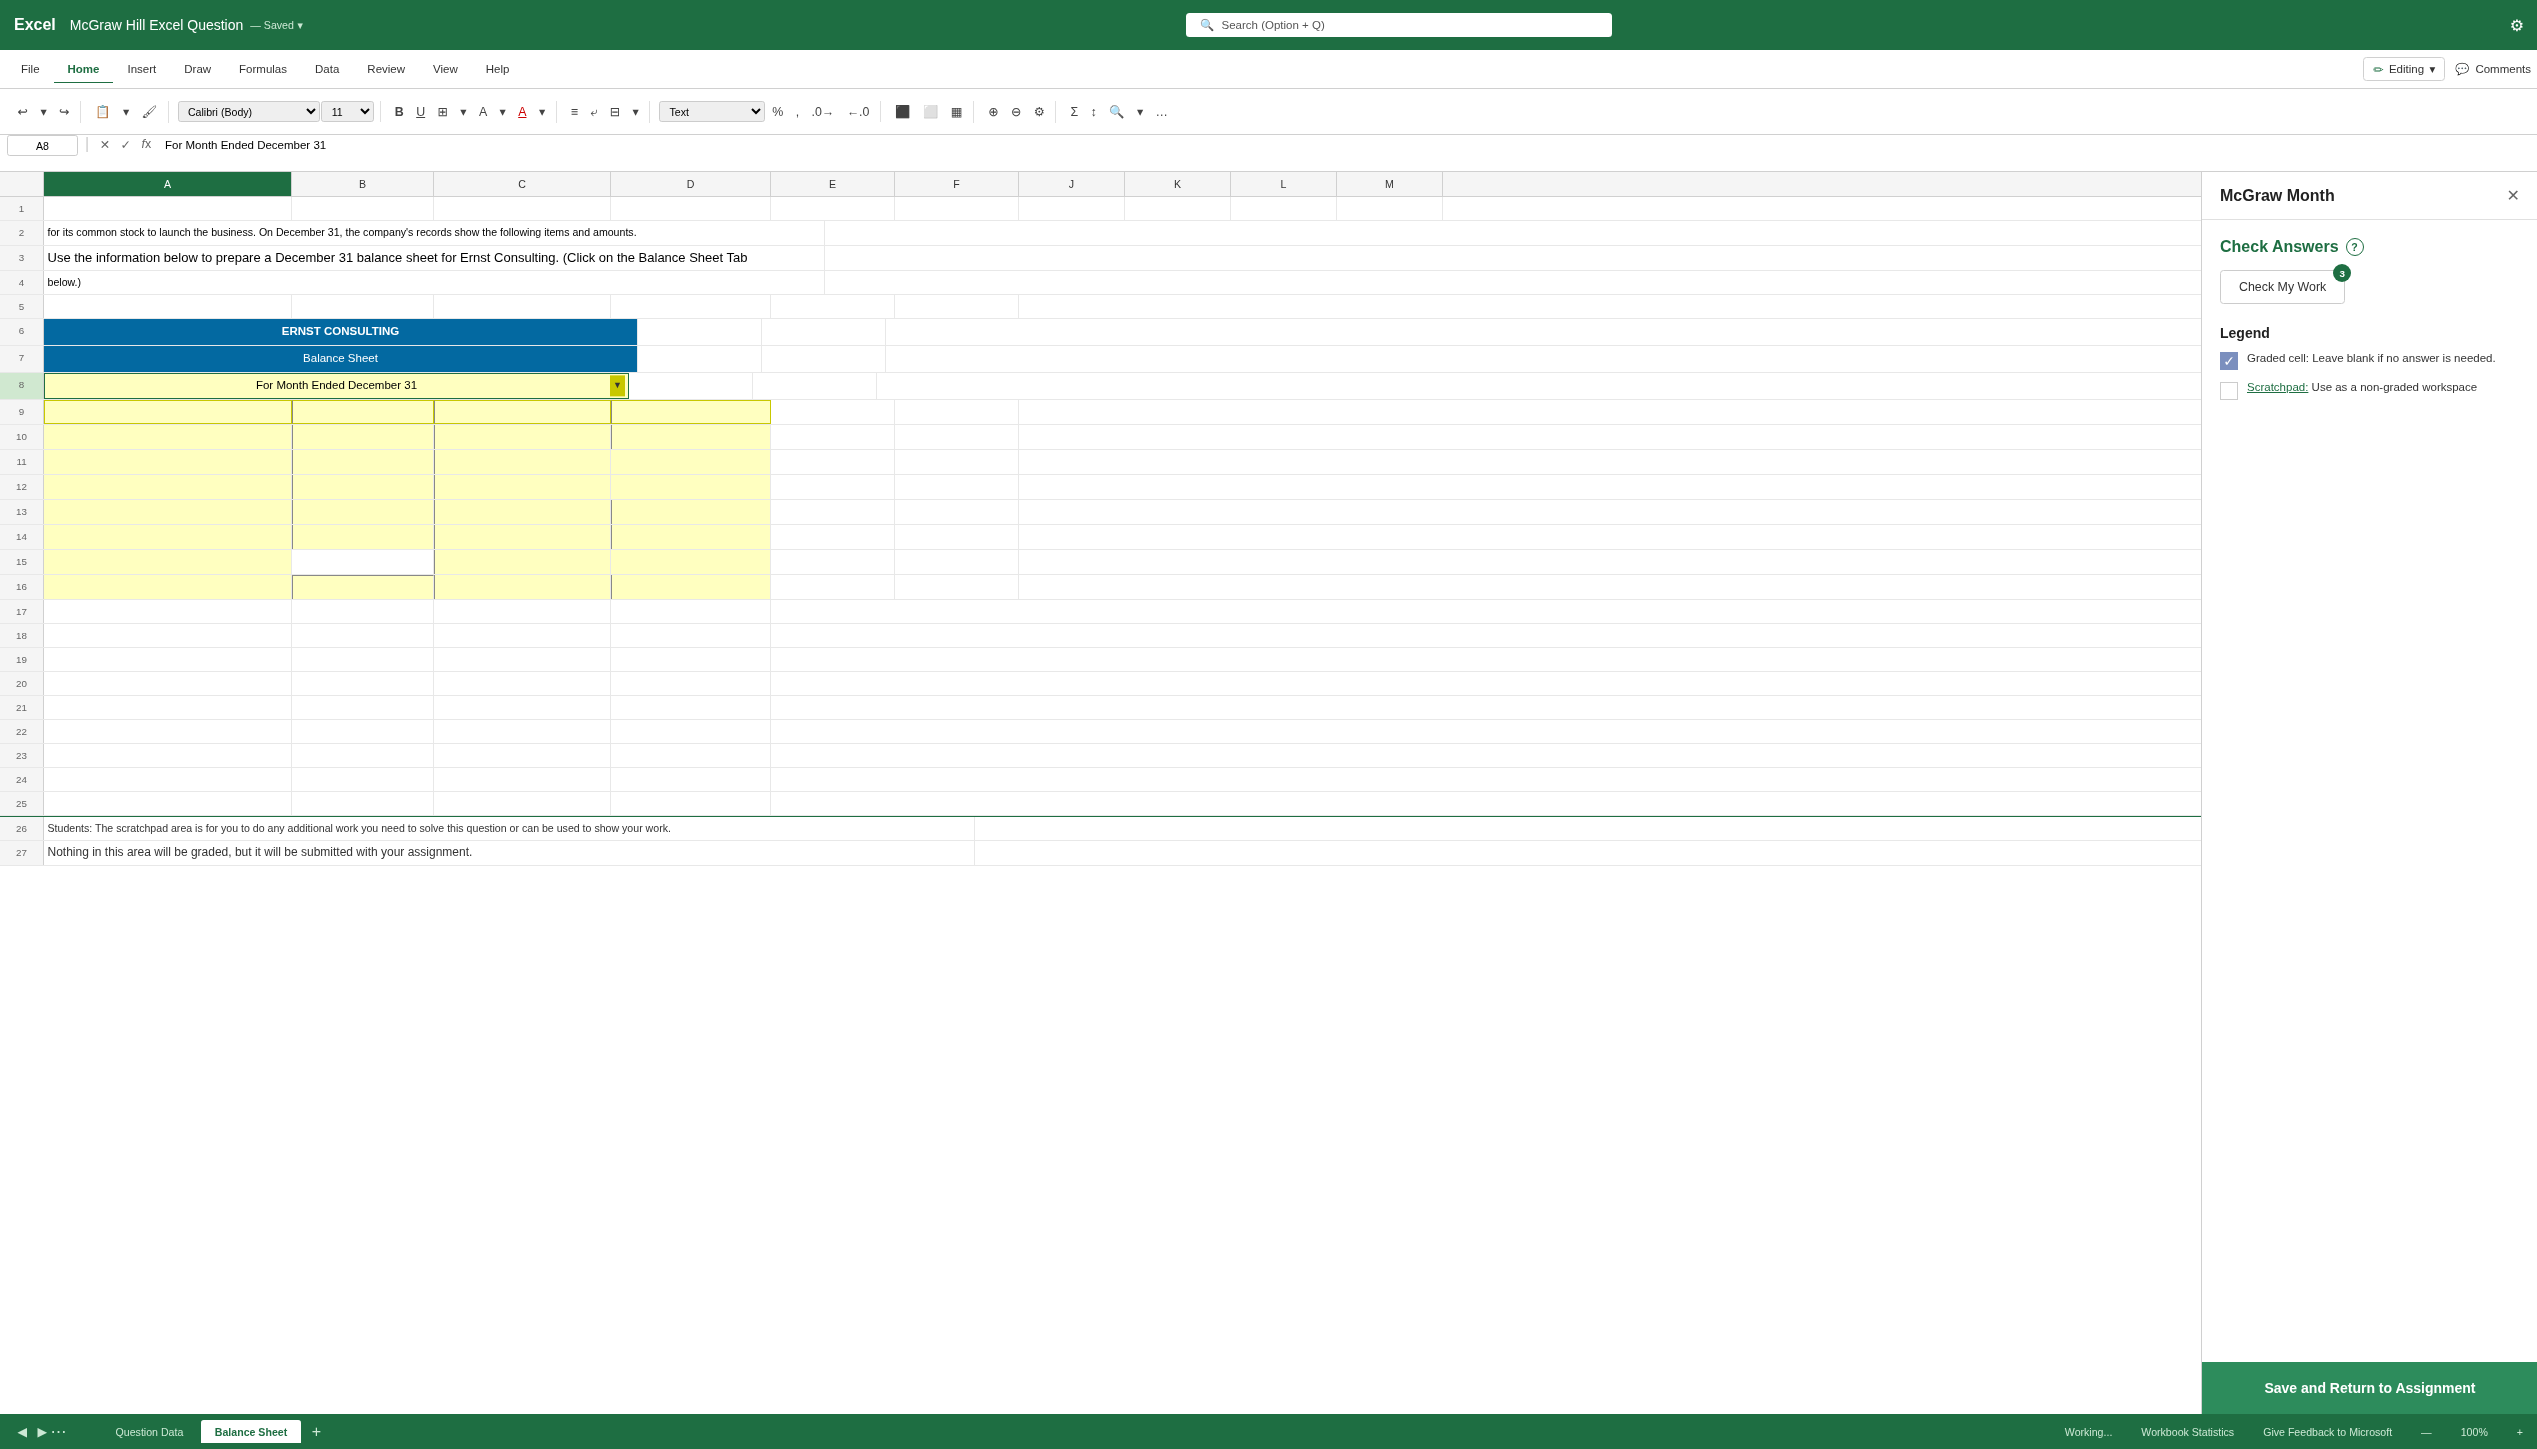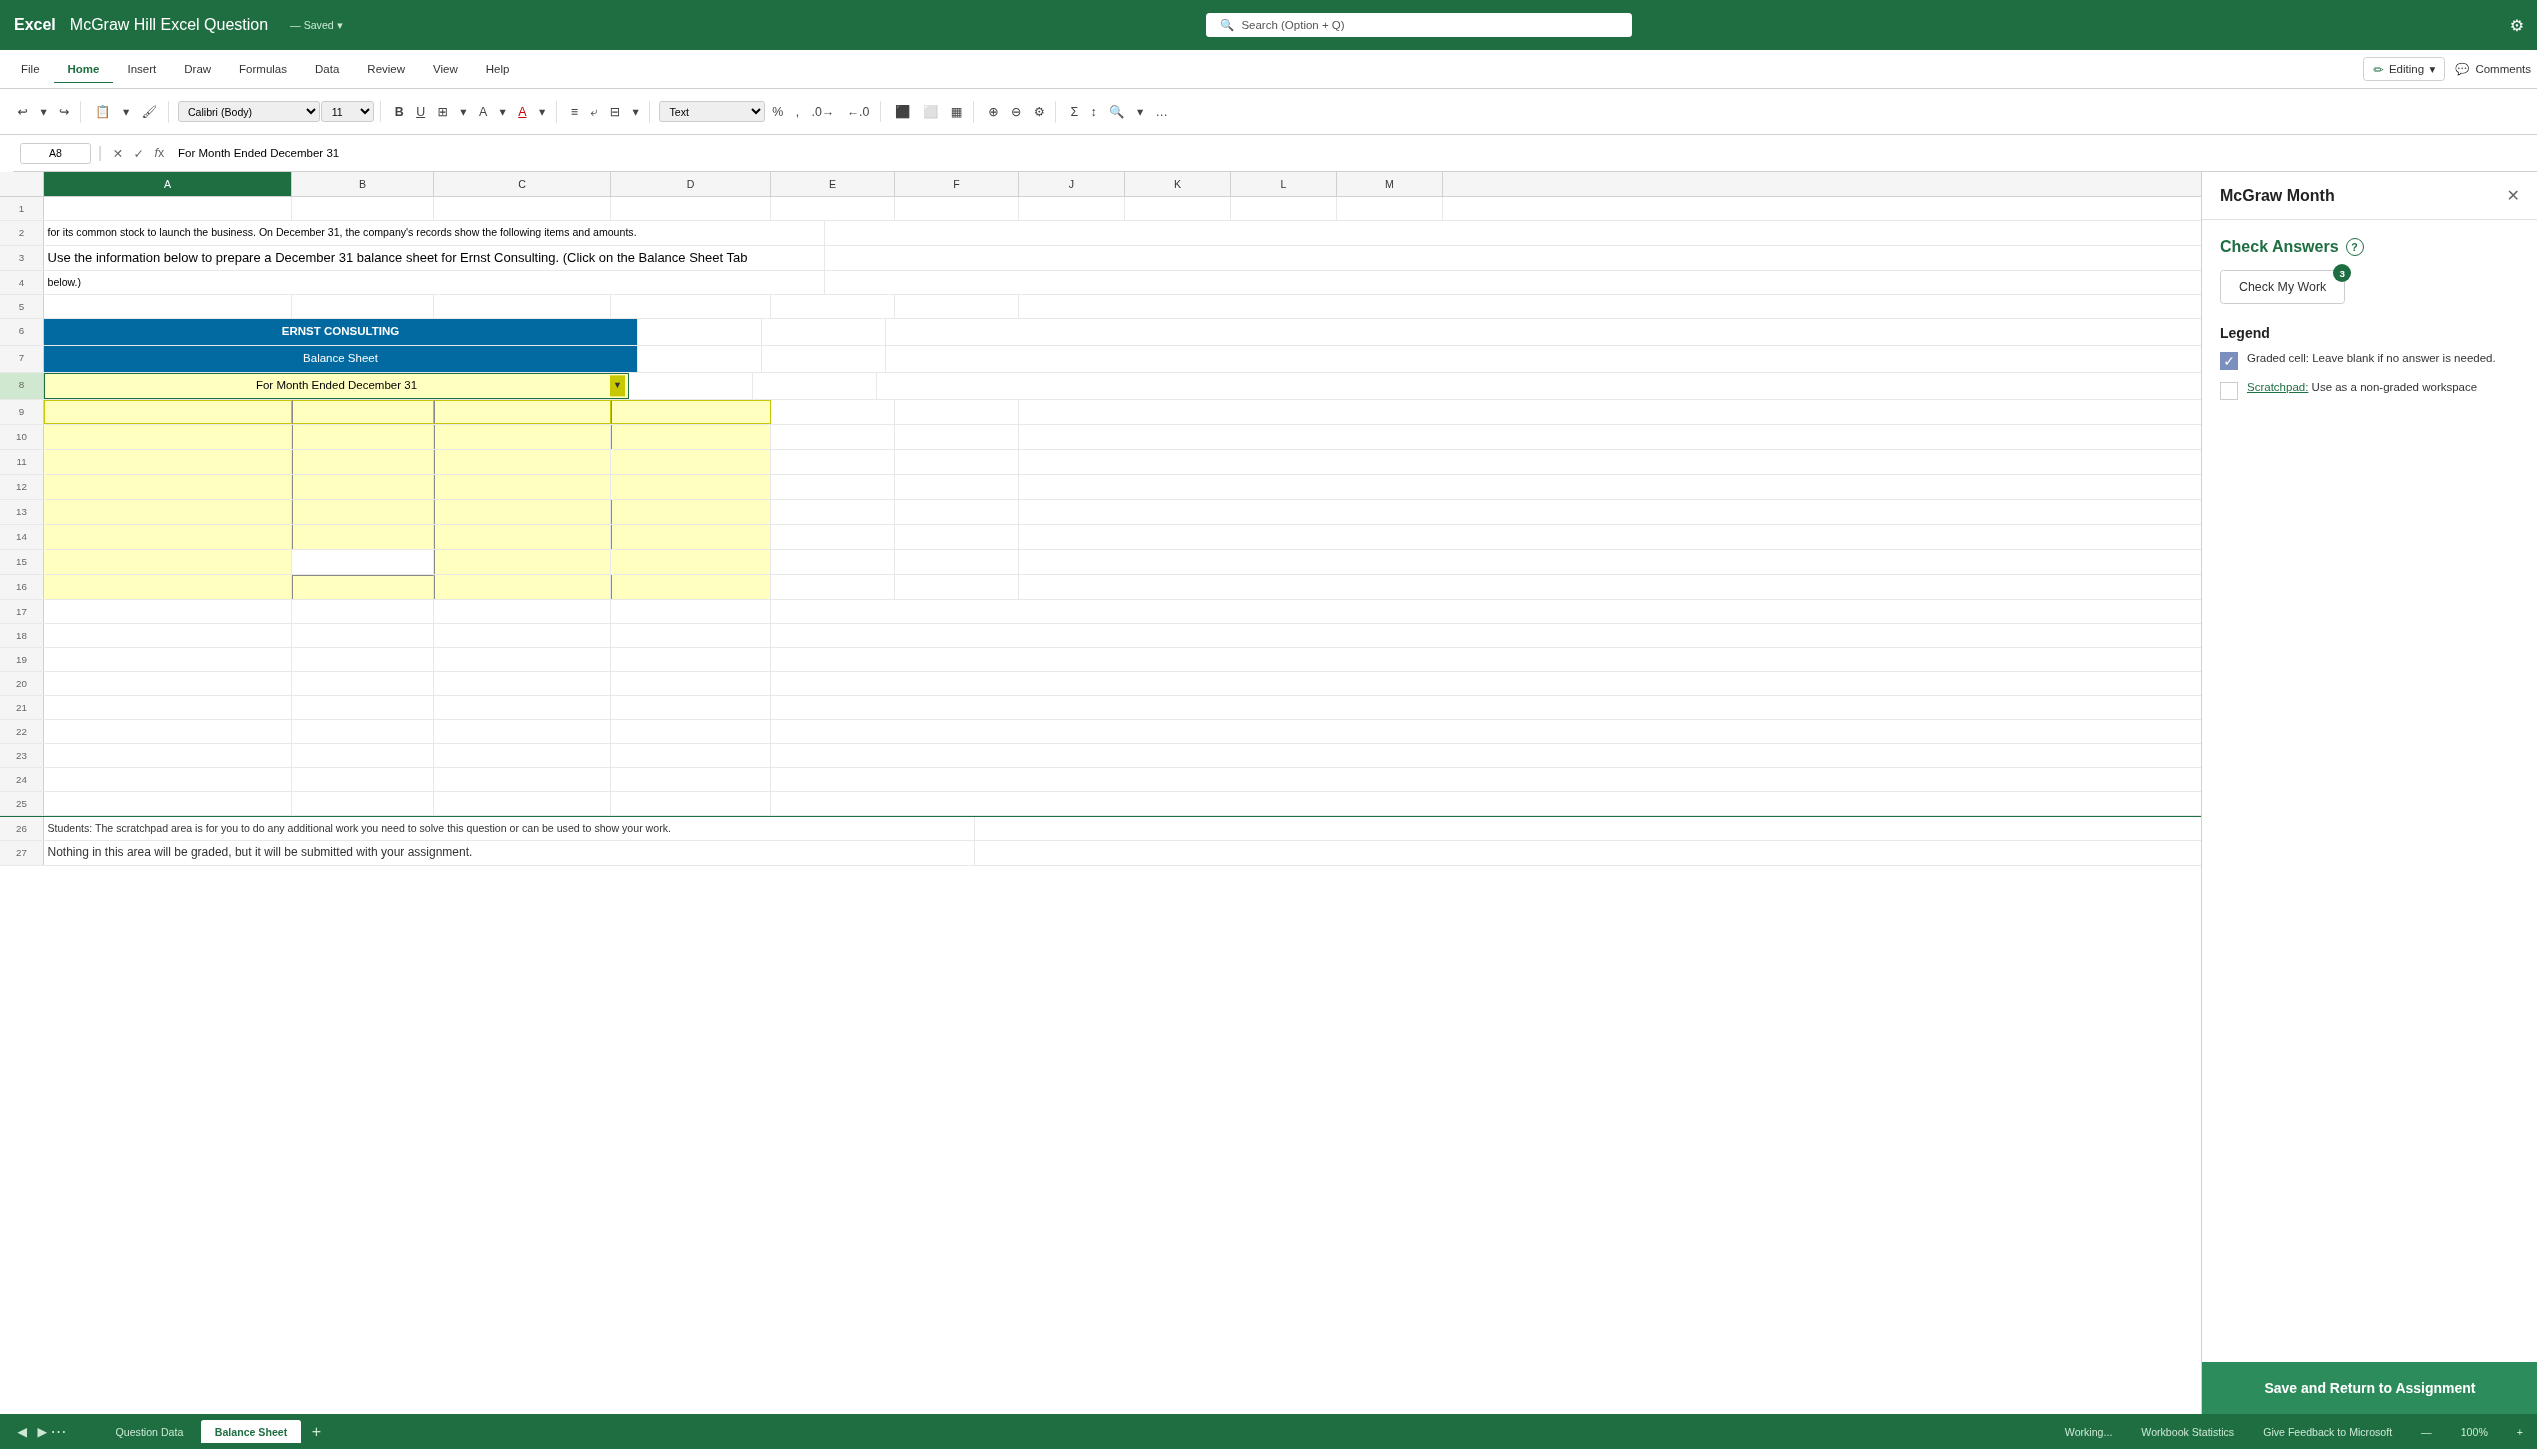--- a/index.html
+++ b/index.html
@@ -3,21 +3,21 @@
   <meta charset="utf-8">
   <style>
     * { margin: 0; padding: 0; box-sizing: border-box; }
     body { font-family: 'Segoe UI', Arial, sans-serif; font-size: 10.6px; background: #fff; overflow: hidden; width: 2538px; height: 1449px; }
 
     
     #title-bar {
       display: flex; align-items: center; background: #1e6e42; height: 50px; padding: 0 14px; color: #fff;
     }
     #excel-logo { font-weight: bold; font-size: 16px; margin-right: 14px; }
-    #doc-title { font-size: 16px; color: #fff; margin-right: 22px; }
+    #doc-title { font-size: 14px; color: #fff; margin-right: 7px; }
     #saved-indicator { font-size: 10.6px; color: #cce8d4; margin-right: 3.5px; }
     #title-chevron { font-size: 10.6px; color: #cce8d4; }
     #search-bar {
       margin: 0 auto; background: #fff; border-radius: 3.5px; padding: 5.3px 14px; width: 426px;
       display: flex; align-items: center; color: #555; font-size: 11.5px;
     }
     #search-icon { margin-right: 7px; color: #888; }
     #settings-icon { color: #fff; font-size: 16px; margin-left: 14px; cursor: pointer; }
 
     
@@ -51,22 +51,22 @@
     }
     .toolbar-group { display: flex; align-items: center; gap: 1.8px; padding: 0 5.3px; border-right: 0.9px solid #e0e0e0; }
     .toolbar-group:last-child { border-right: none; }
     .tb-btn { background: none; border: none; cursor: pointer; padding: 3.5px 5.3px; font-size: 12.4px; color: #444; border-radius: 2.7px; }
     #font-family-select { width: 142px; border: 0.9px solid #ccc; border-radius: 2.7px; padding: 2.7px 5.3px; font-size: 10.6px; }
     #font-size-select { width: 53px; border: 0.9px solid #ccc; border-radius: 2.7px; padding: 2.7px 5.3px; font-size: 10.6px; }
     #number-format-select { width: 106px; border: 0.9px solid #ccc; border-radius: 2.7px; padding: 2.7px 5.3px; font-size: 10.6px; }
 
     
     #formula-bar {
-      display: flex; align-items: center; background: #fff; border-bottom: 0.9px solid #d0d0d0;
-      height: 37px; padding: 0 7px; gap: 7px; margin-left: 13px;
+      display: flex; align-items: flex-start; background: #fff; border-bottom: 0.9px solid #d0d0d0;
+      height: 37px; padding: 0 7px; gap: 7px;
     }
     #cell-ref { width: 71px; border: 0.9px solid #ccc; border-radius: 2.7px; padding: 3.5px 7px; font-size: 10.6px; text-align: center; }
     #formula-divider { color: #ccc; font-size: 16px; }
     #formula-icons { display: flex; gap: 3.5px; align-items: center; }
     #formula-icon-x, #formula-icon-check, #formula-icon-fx { font-size: 12.4px; color: #666; cursor: pointer; padding: 1.8px 3.5px; }
     #formula-input { flex: 1; border: none; outline: none; font-size: 11.5px; padding: 3.5px; }
 
     
     #main-content { display: flex; height: calc(1449px - 50px - 39px - 46px - 37px - 35px); }
 

